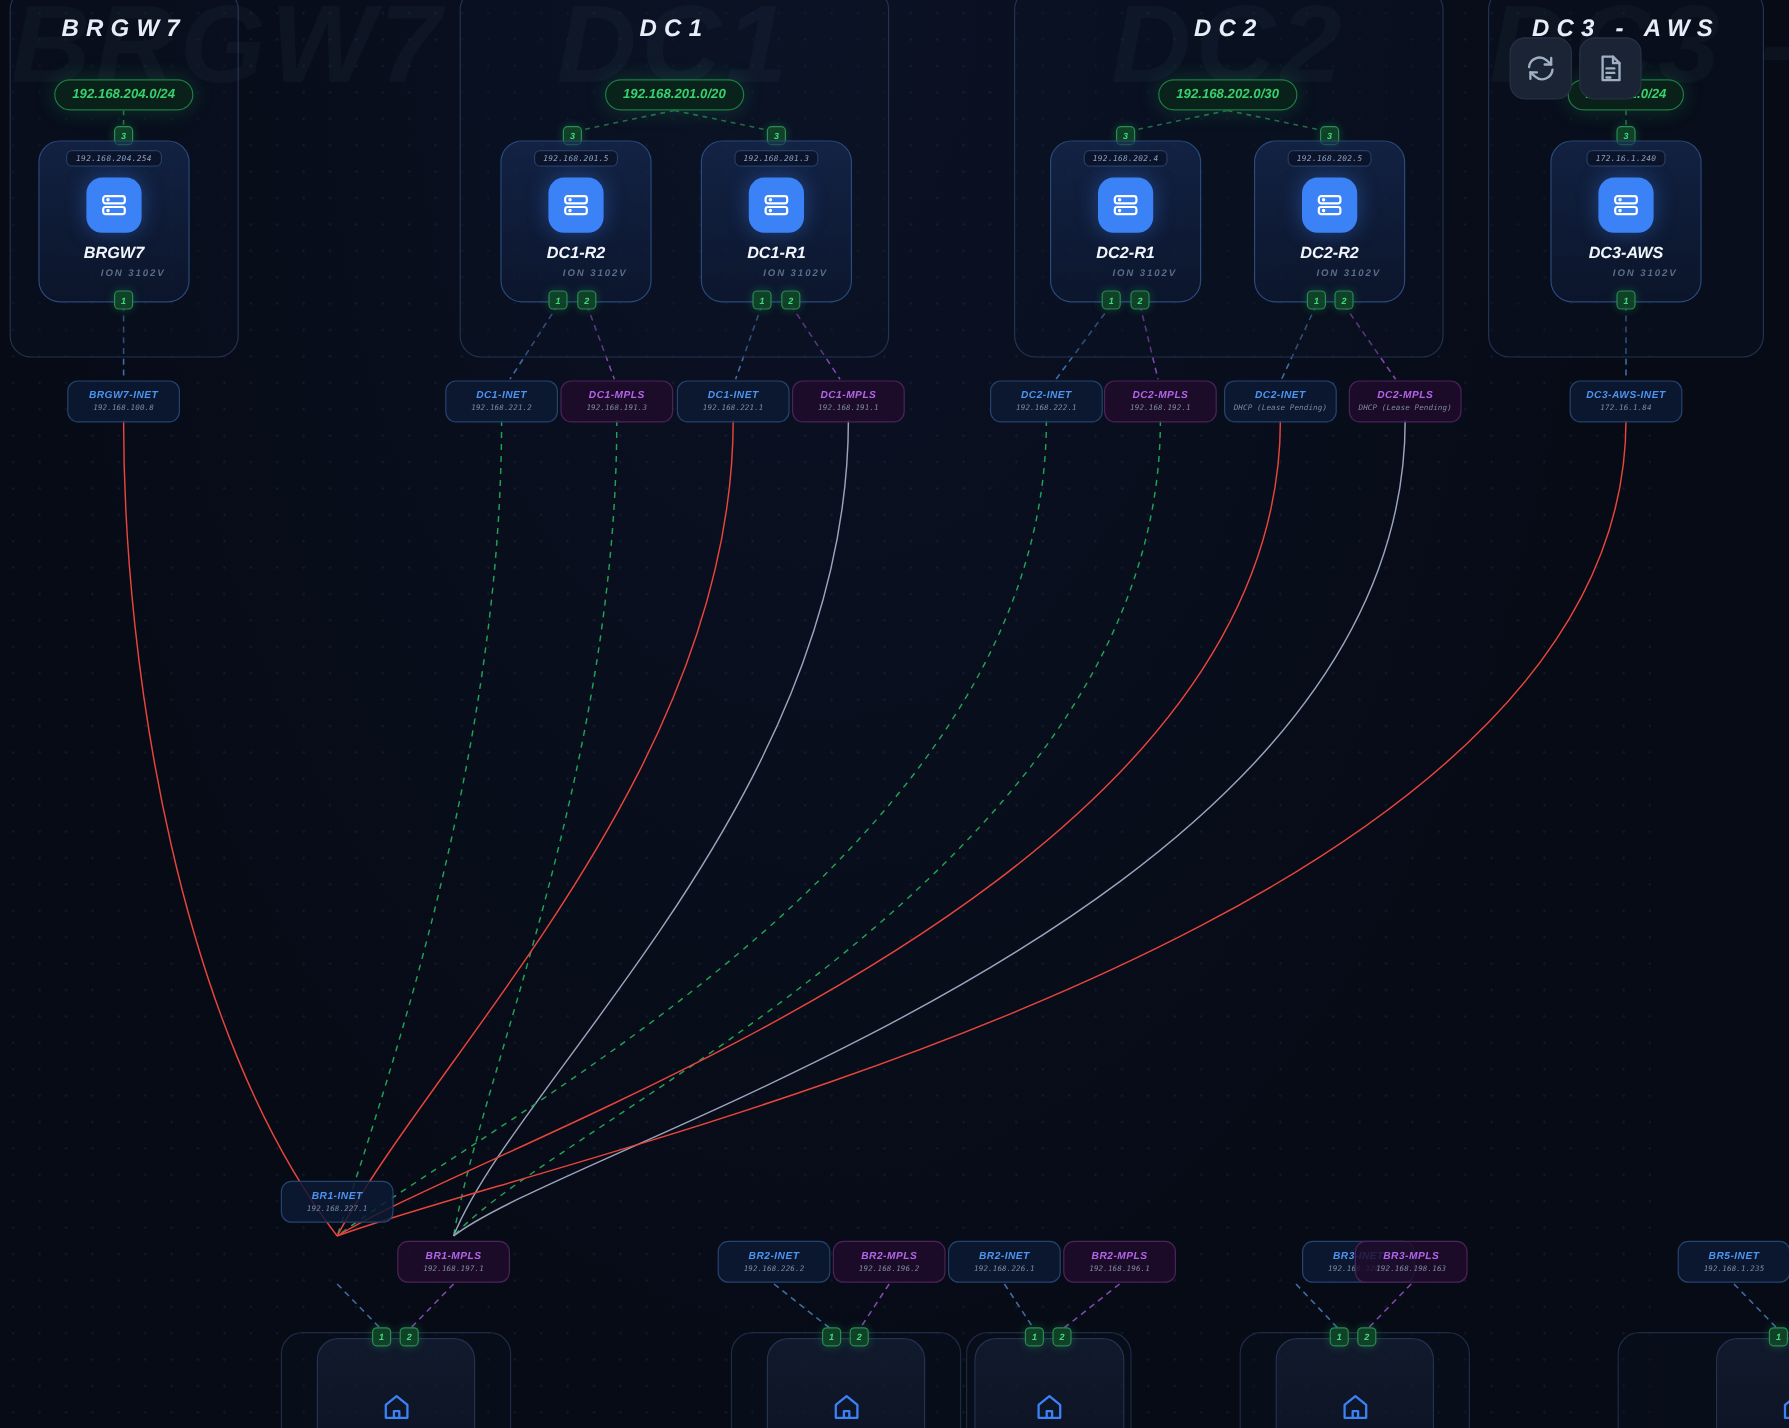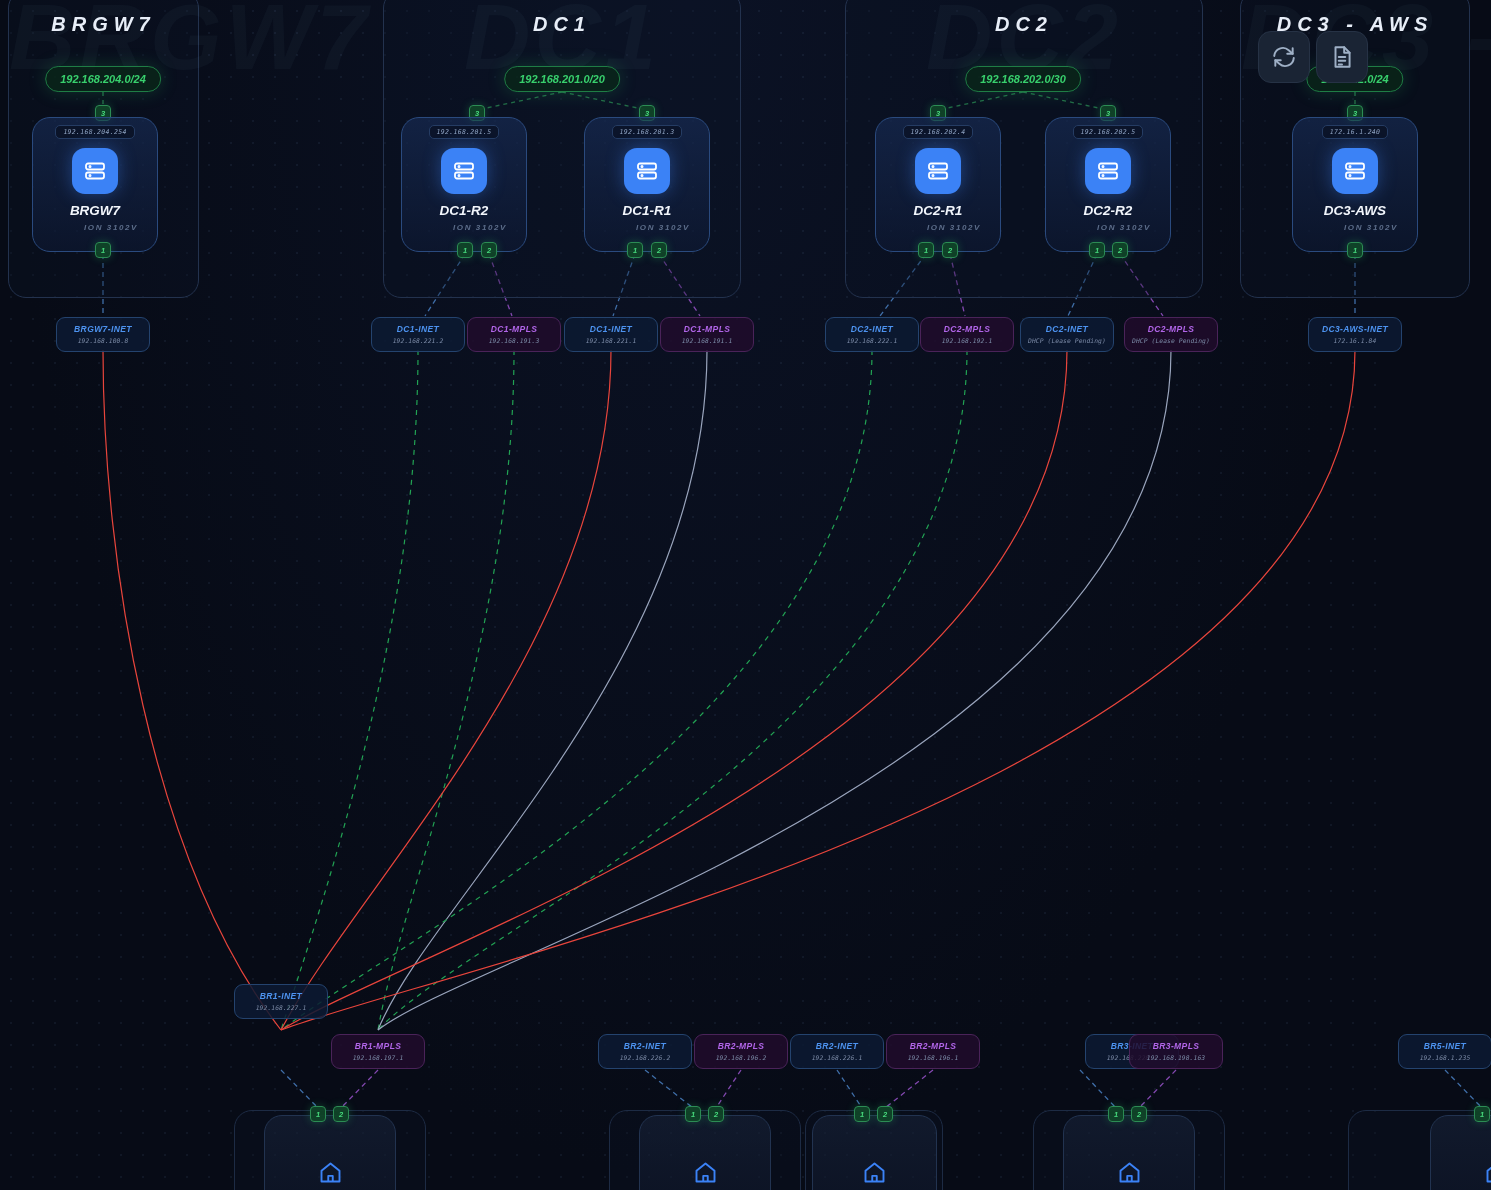--- a/index.html
+++ b/index.html
@@ -237,21 +237,21 @@
   </div>
 
   <div class="site-group" style="left:383px; top:-10px; width:358px; height:308px;">
     <div class="ghost-title">DC1</div>
     <div class="site-title">DC1</div>
   </div>
   <div class="subnet-pill" style="left:562px; top:66px;">192.168.201.0/20</div>
   <div class="port" style="left:477px; top:113px;">3</div>
   <div class="port" style="left:647px; top:113px;">3</div>
 
-  <div class="router" style="left:401px; top:117px;">
+  <div class="router" style="left:417px; top:117px;">
     <div class="router-ip">192.168.201.5</div>
     <div class="router-icon">
       <svg width="24" height="24" viewBox="0 0 24 24" fill="none" stroke="#fff" stroke-width="1.8" stroke-linecap="round">
         <rect x="3" y="4.5" width="18" height="6" rx="2"></rect>
           <rect x="3" y="13.5" width="18" height="6" rx="2"></rect>
         <circle cx="7" cy="7.5" r=".6" fill="#fff"></circle>
           <circle cx="7" cy="16.5" r=".6" fill="#fff"></circle>
       </svg>
     </div>
     <div class="router-name">DC1-R2</div>

